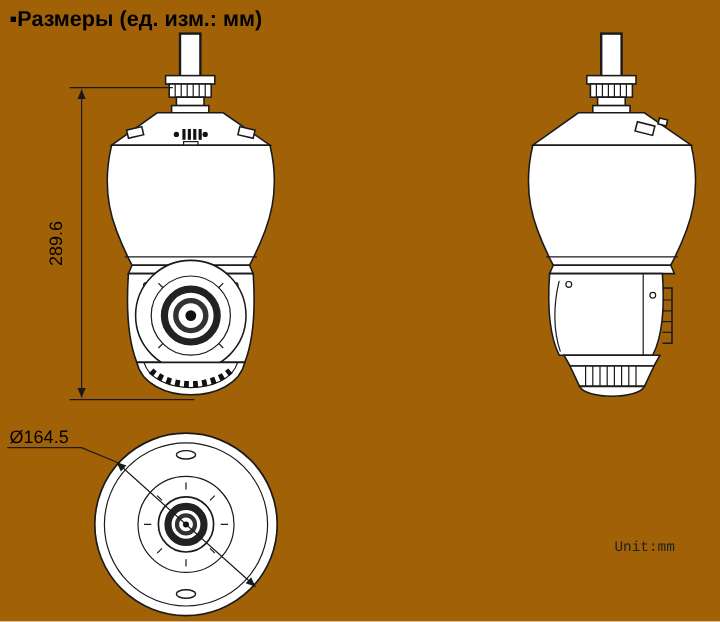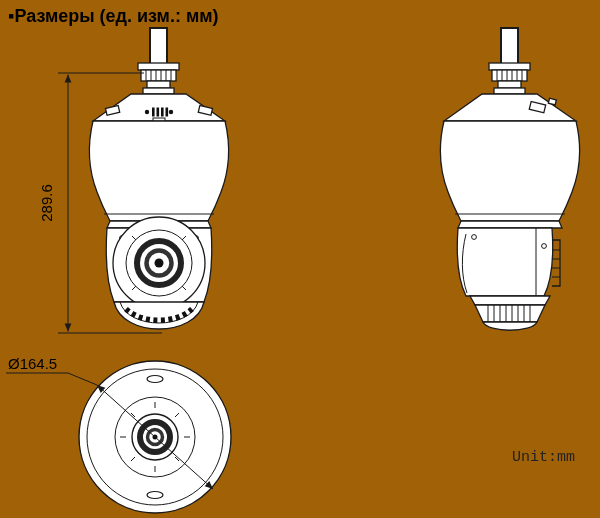--- a/index.html
+++ b/index.html
@@ -1,20 +1,20 @@
 <!DOCTYPE html>
 <html><head>
 <meta charset="utf-8">
 <style>
   html,body{margin:0;padding:0;background:#fff;}
   .canvas{position:relative;width:600px;height:518px;background:#a16207;overflow:hidden;
           font-family:"Liberation Sans",sans-serif;color:#000;}
   .page-title{position:absolute;left:8px;top:6px;font-size:18px;font-weight:bold;
               font-family:"Liberation Sans",sans-serif;white-space:nowrap;}
-  .unit-note{position:absolute;left:512px;top:449px;font-size:15px;
+  .unit-note{position:absolute;left:512px;top:449px;font-size:12px;
              font-family:"Liberation Mono",monospace;color:#222;white-space:nowrap;}
   svg.drawing{position:absolute;left:0;top:0;}
   .dim-text{font-family:"Liberation Sans",sans-serif;font-size:15px;fill:#000;}
 </style>
 </head>
 <body>
 
 <div class="canvas">
 
   <div class="page-title">▪Размеры (ед. изм.: мм)</div>

